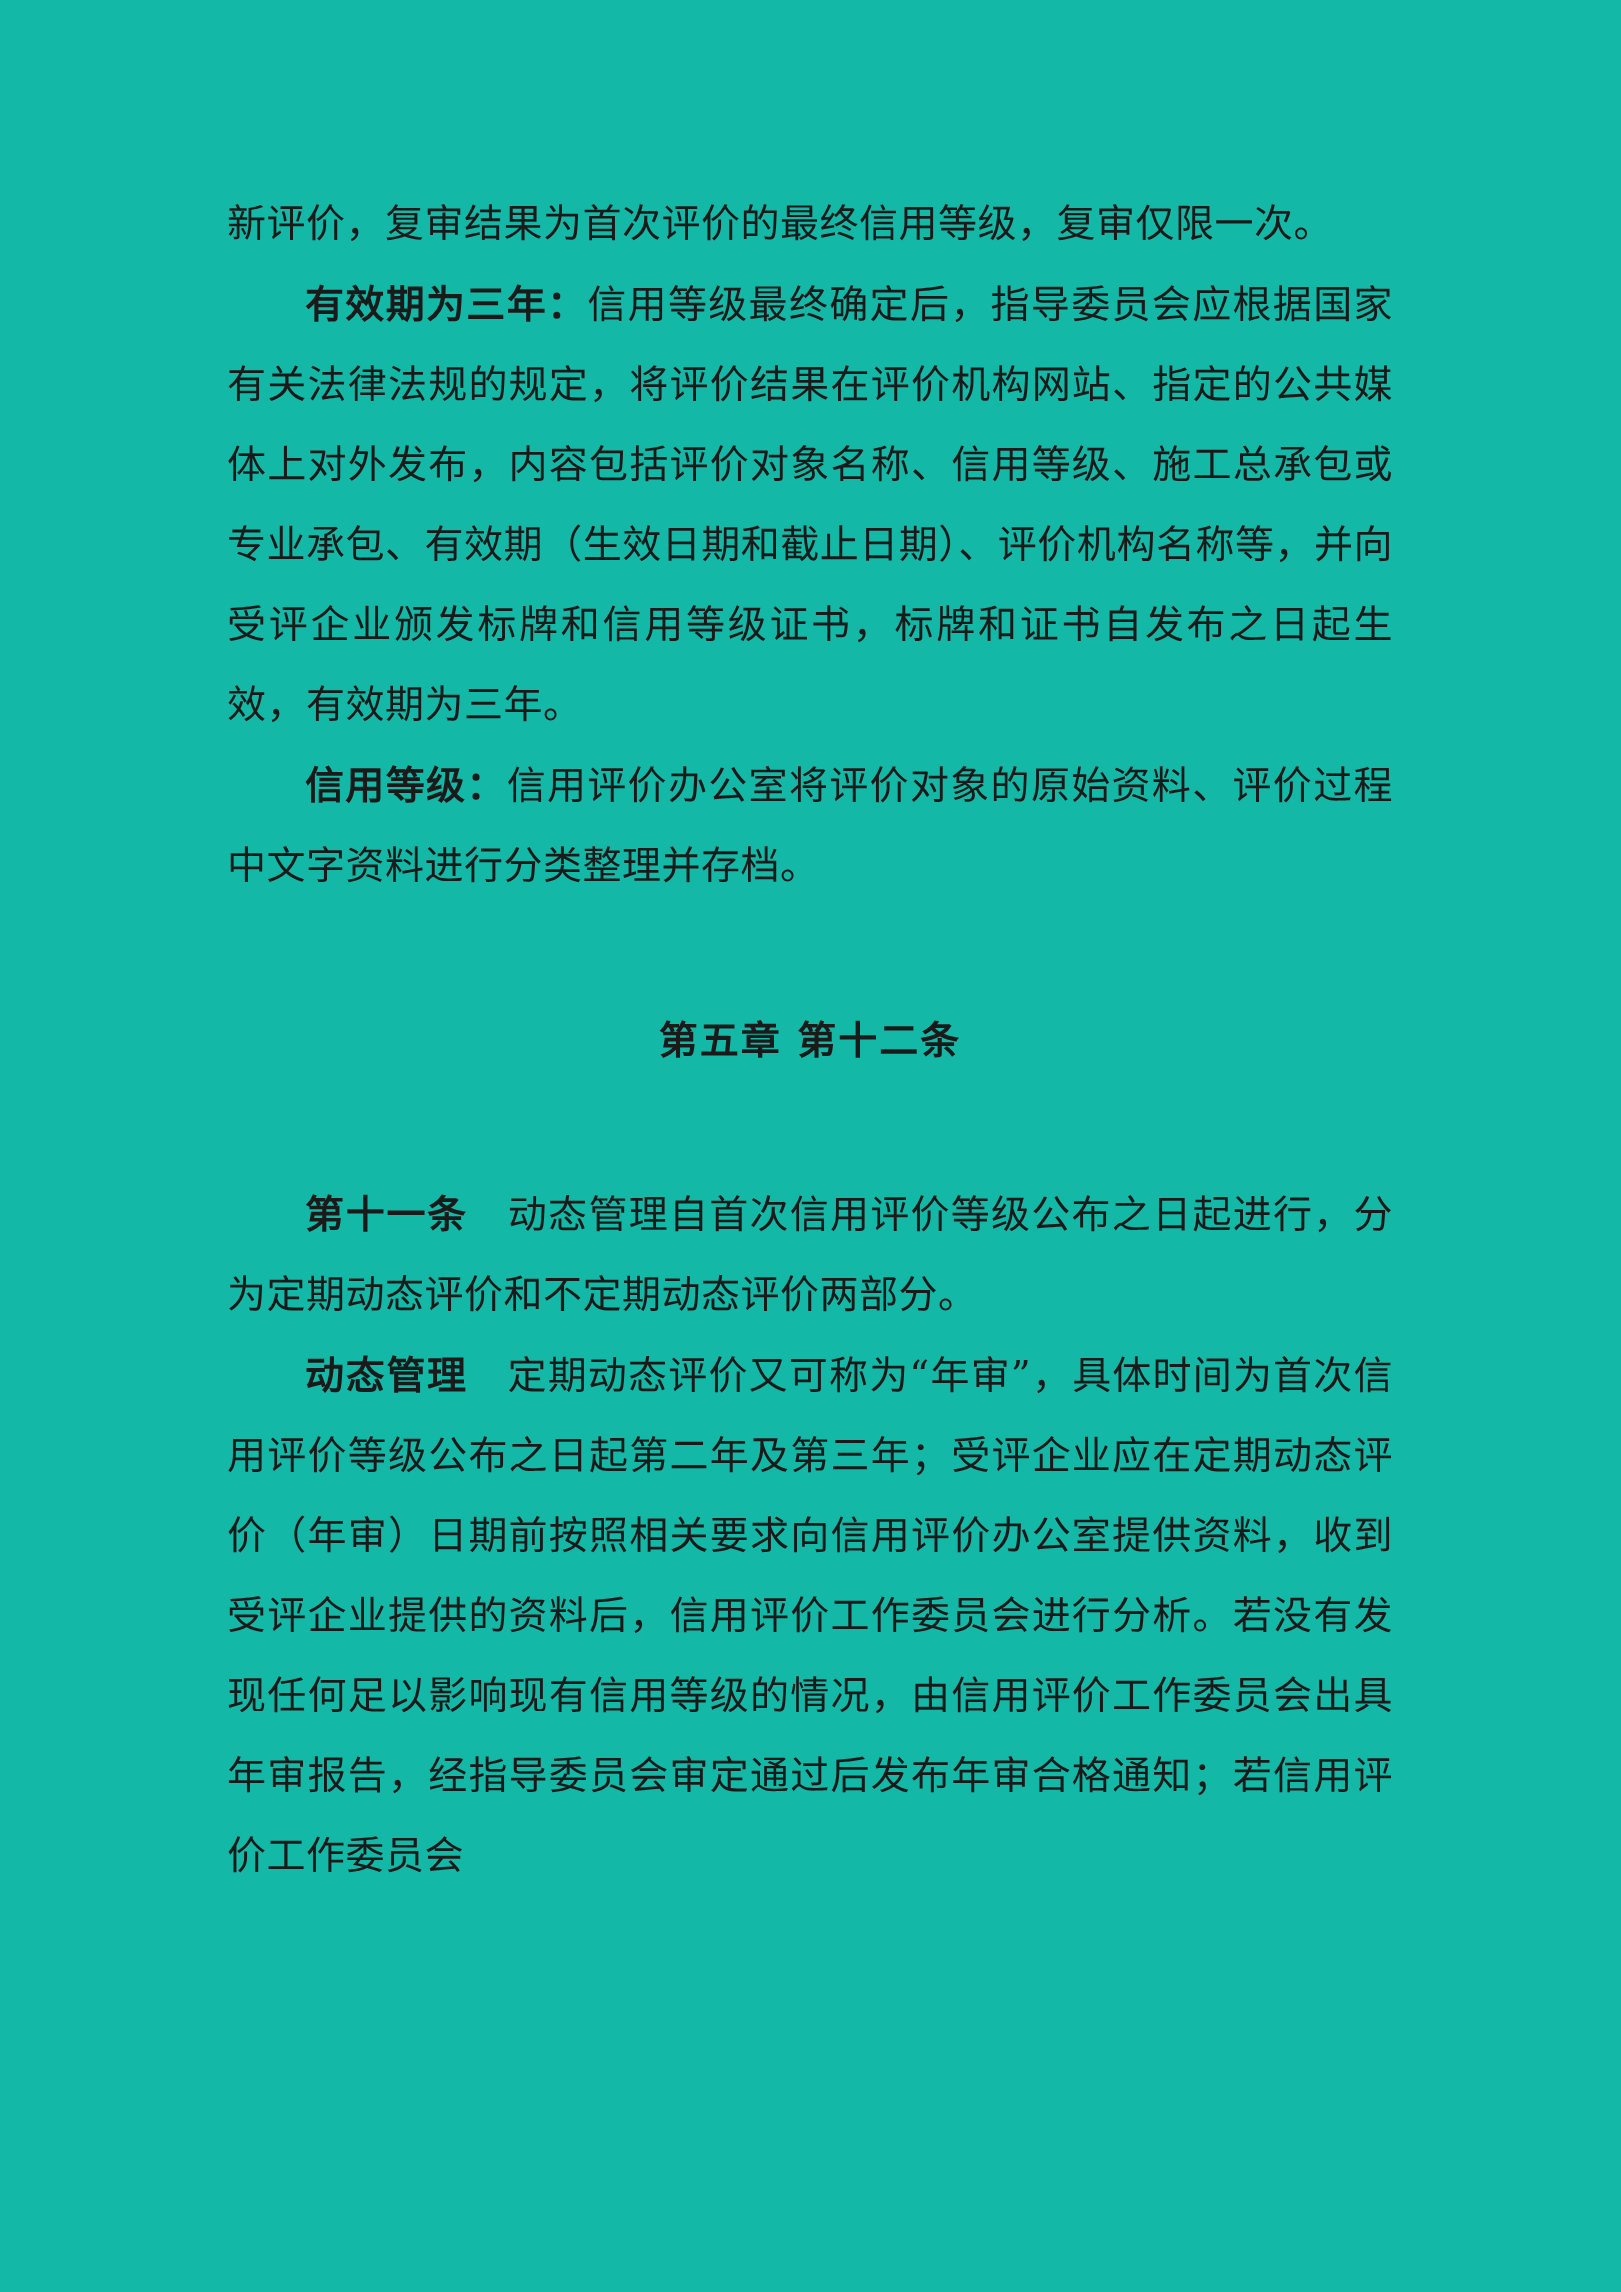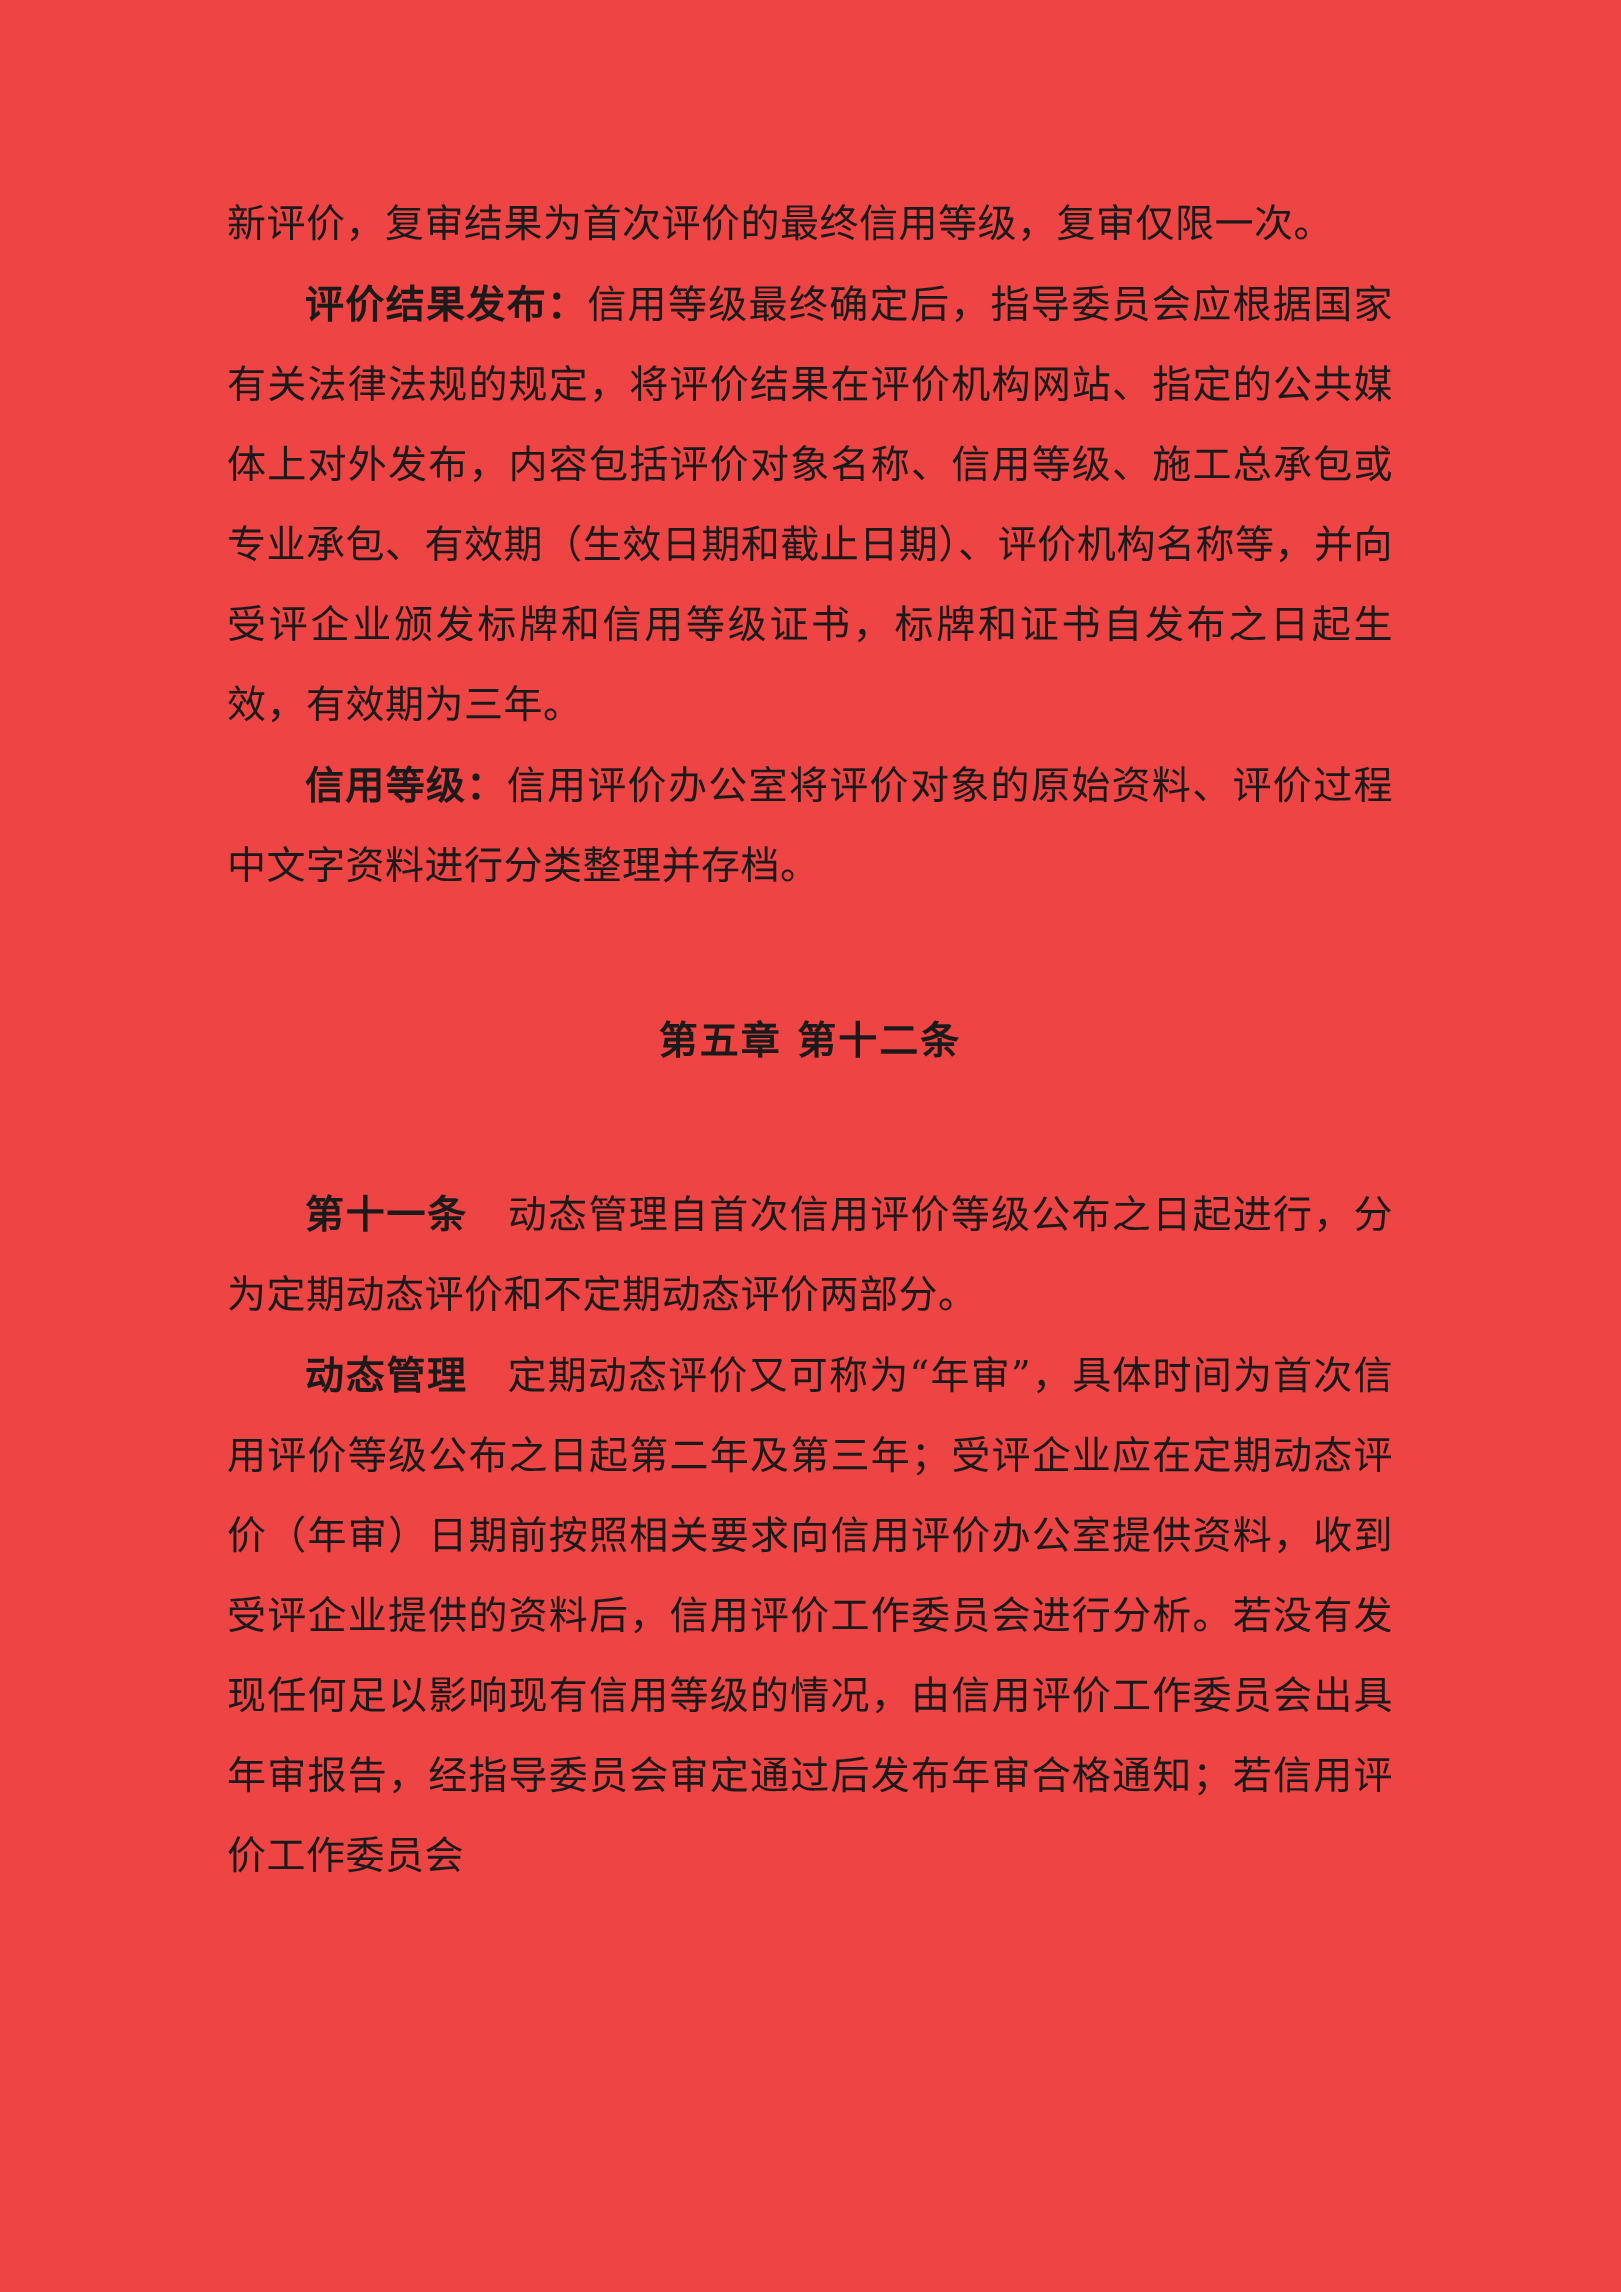--- a/index.html
+++ b/index.html
@@ -4,21 +4,21 @@
 <style>
   html, body {
     margin: 0;
     padding: 0;
     background: #ffffff;
   }
   .page {
     position: relative;
     width: 1621px;
     height: 2293px;
-    background: #ef4444;
+    background: #14b8a6;
     margin: 0 auto;
     overflow: hidden;
     font-family: "DejaVu Serif", "Liberation Serif", serif;
     color: #1a1a1a;
   }
   .content {
     position: absolute;
     left: 227px;
     top: 184px;
     width: 1166px;
@@ -58,21 +58,21 @@
 <body>
 
 <div class="page">
   <div class="content">
 
     <p class="para">
       <span>新评价，复审结果为首次评价的最终信用等级，复审仅限一次。</span>
     </p>
 
     <p class="para indent">
-      <span class="lead">评价结果发布：</span><span>信用等级最终确定后，指导委员会应根据国家有关法律法规的规定，将评价结果在评价机构网站、指定的公共媒体上对外发布，内容包括评价对象名称、信用等级、施工总承包或专业承包、有效期（生效日期和截止日期）、评价机构名称等，并向受评企业颁发标牌和信用等级证书，标牌和证书自发布之日起生效，有效期为三年。</span>
+      <span class="lead">有效期为三年：</span><span>信用等级最终确定后，指导委员会应根据国家有关法律法规的规定，将评价结果在评价机构网站、指定的公共媒体上对外发布，内容包括评价对象名称、信用等级、施工总承包或专业承包、有效期（生效日期和截止日期）、评价机构名称等，并向受评企业颁发标牌和信用等级证书，标牌和证书自发布之日起生效，有效期为三年。</span>
     </p>
 
     <p class="para indent">
       <span class="lead">信用等级：</span><span>信用评价办公室将评价对象的原始资料、评价过程中文字资料进行分类整理并存档。</span>
     </p>
 
     <div class="gap-before-chapter"></div>
 
     <h2 class="chapter">第五章 第十二条</h2>
 

